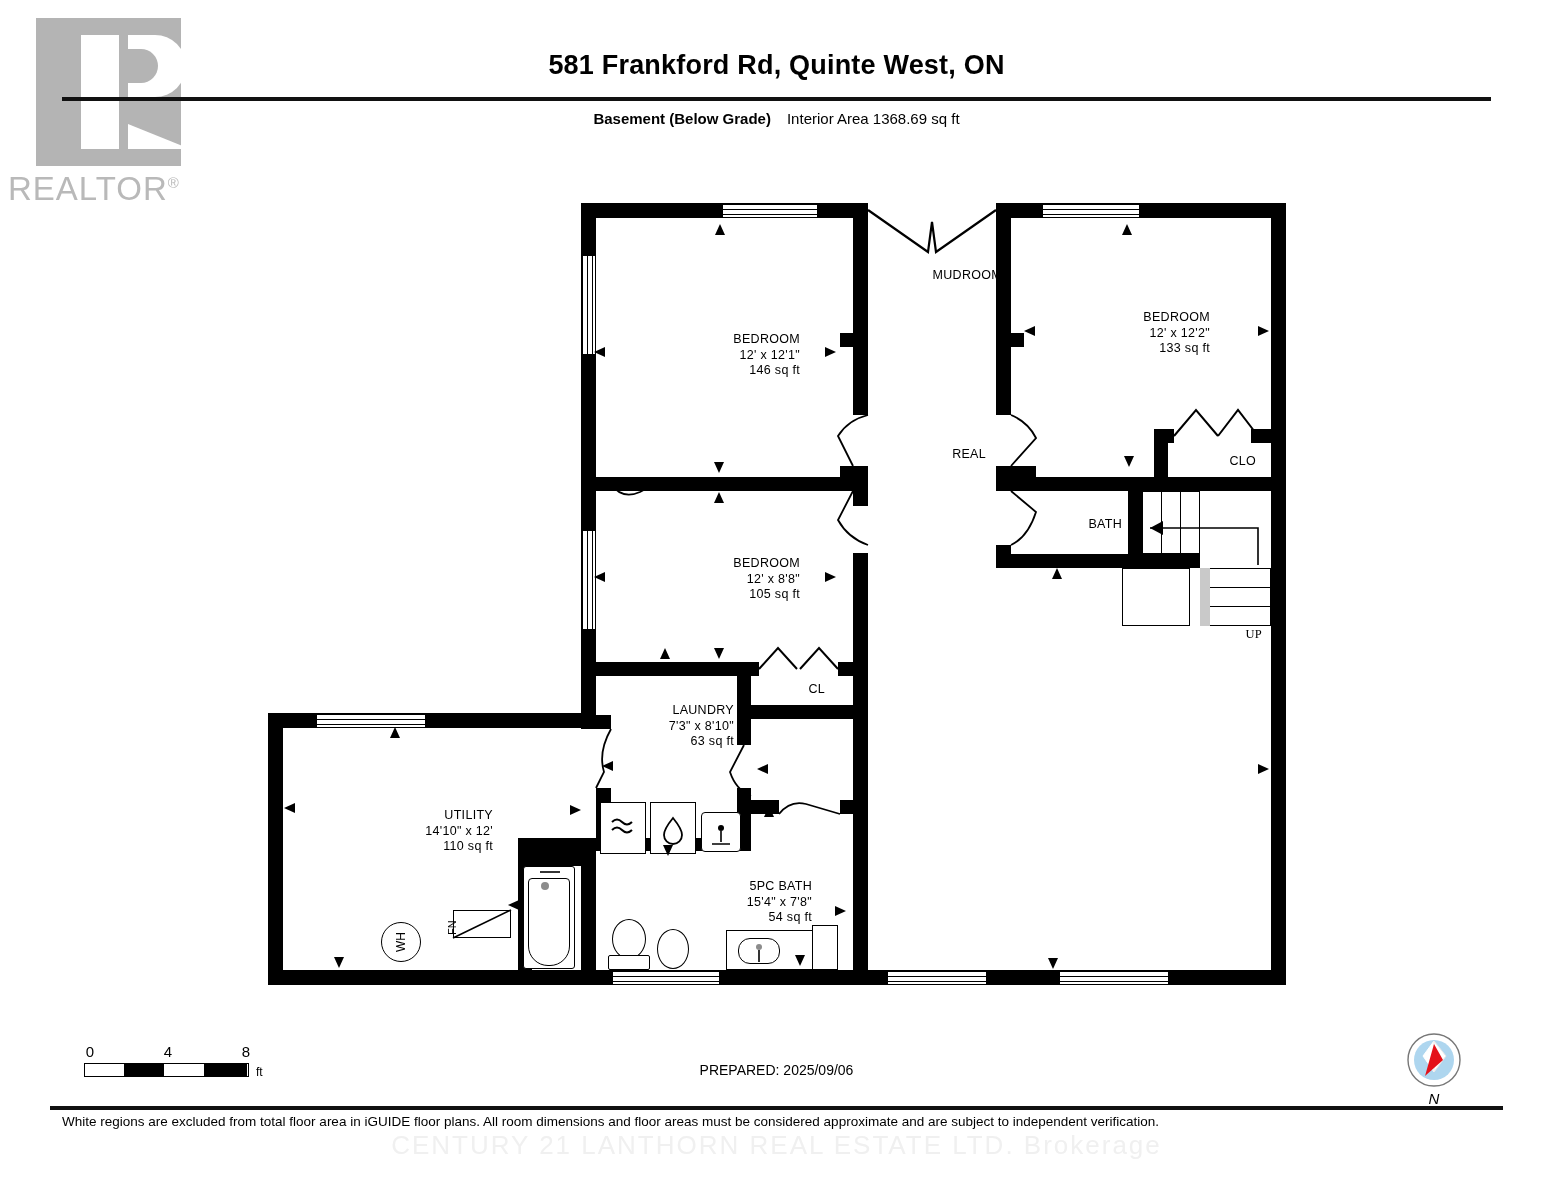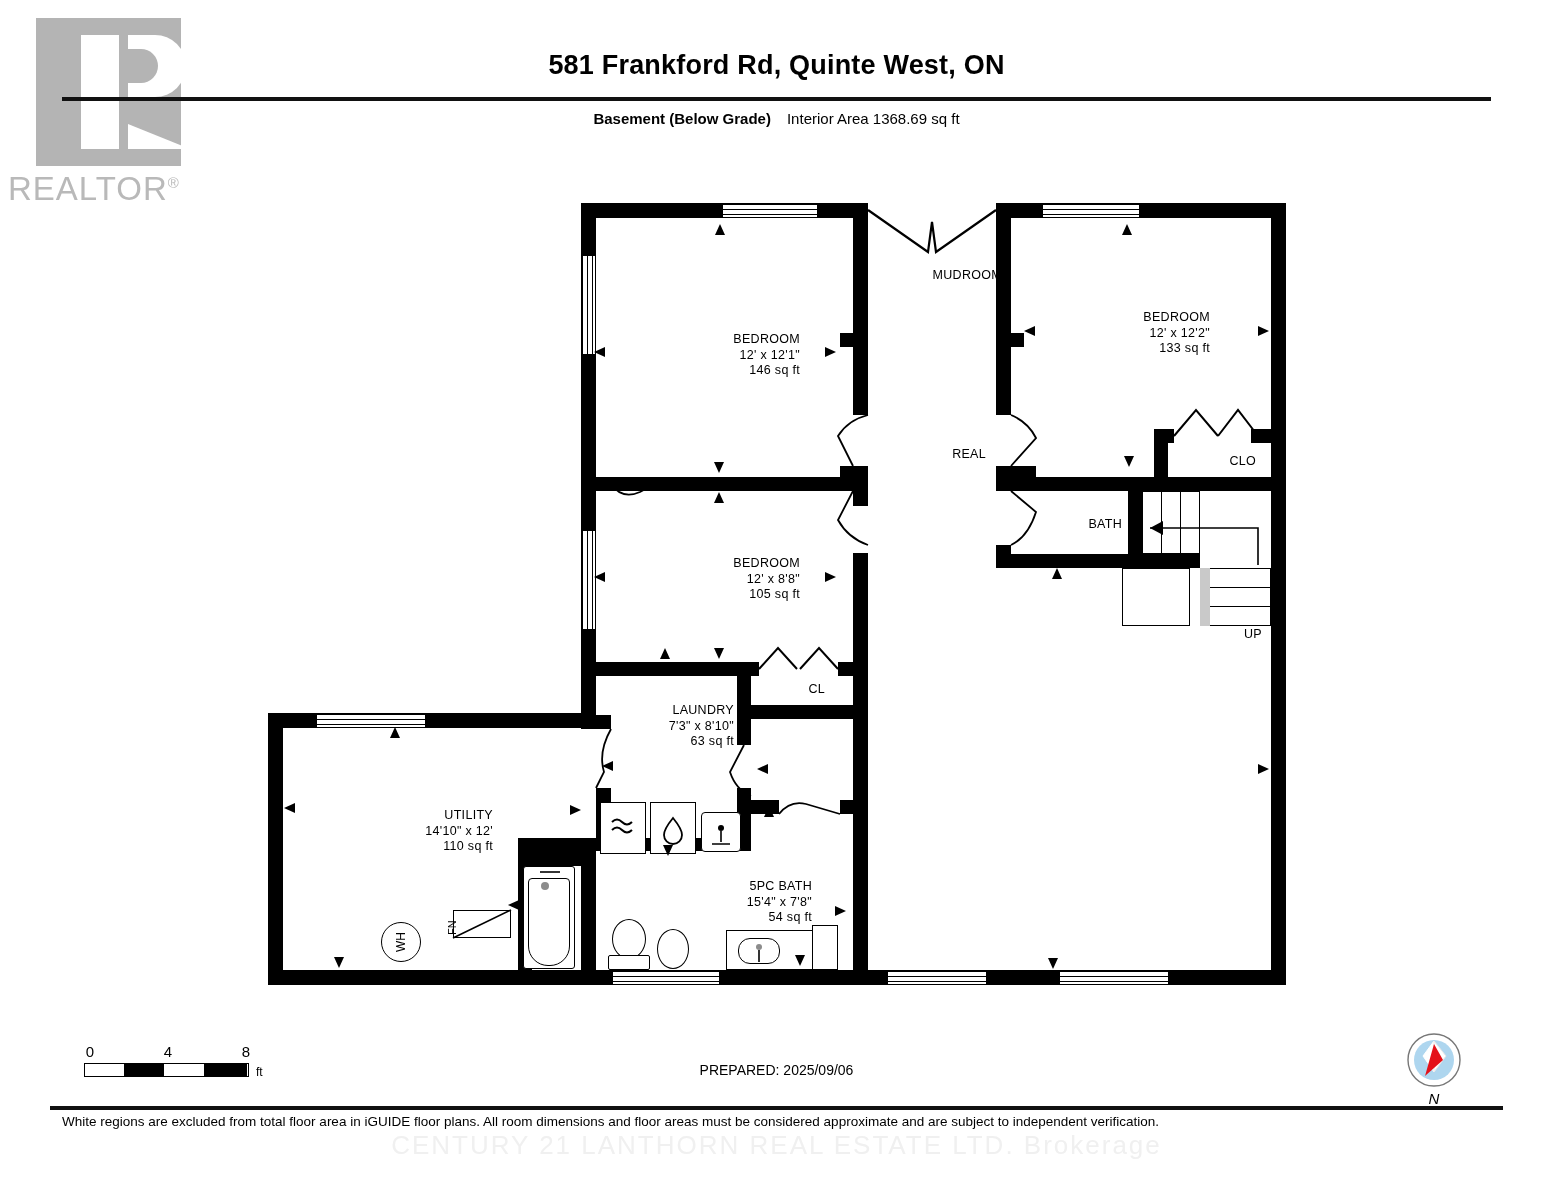--- a/index.html
+++ b/index.html
@@ -323,21 +323,21 @@
     <div class="d">110 sq ft</div>
   </div>
 
   <div class="lbl" style="left:664px;top:879px;width:148px;">
     <div class="n">5PC BATH</div>
     <div class="d">15'4" x 7'8"</div>
     <div class="d">54 sq ft</div>
   </div>
 
 
-  <div class="lbl" style="left:1212px;top:627px;width:50px;">
+  <div class="lbl" style="left:1212px;top:627px;width:50px;font-family:Liberation Serif, serif;">
     <div class="n">UP</div>
   </div>
 
   <div class="ar up" style="left:715px;top:224px;"></div>
   <div class="ar lf" style="left:594px;top:347px;"></div>
   <div class="ar rt" style="left:825px;top:347px;"></div>
   <div class="ar dn" style="left:714px;top:462px;"></div>
   <div class="ar up" style="left:714px;top:492px;"></div>
   <div class="ar lf" style="left:594px;top:572px;"></div>
   <div class="ar rt" style="left:825px;top:572px;"></div>

